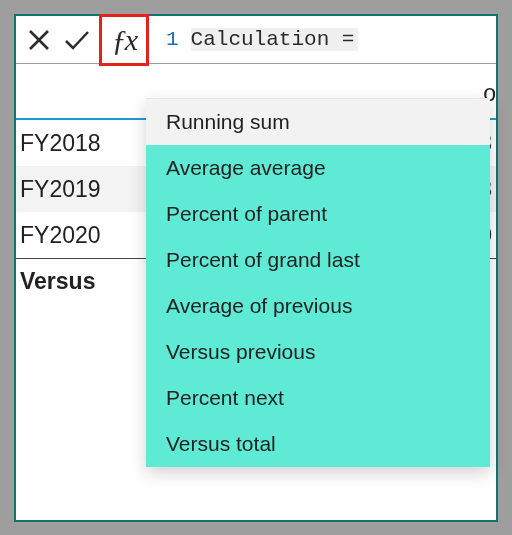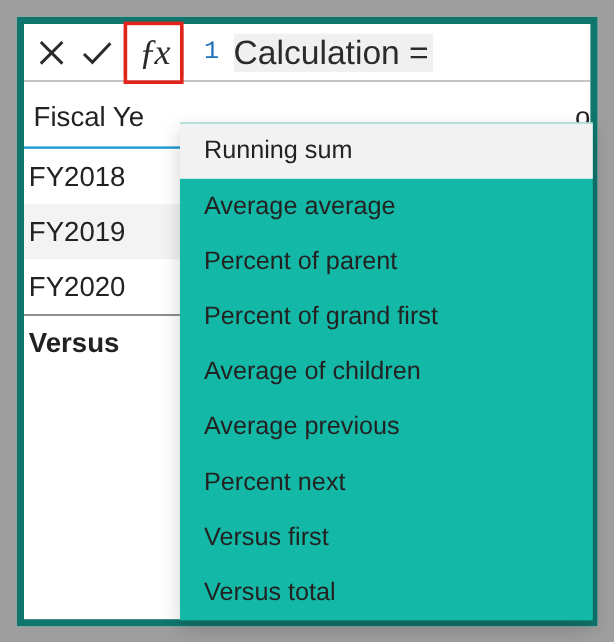--- a/index.html
+++ b/index.html
@@ -10,21 +10,21 @@
       background: #9e9e9e;
       overflow: hidden;
     }
     .canvas {
       position: absolute;
       left: 14px;
       top: 14px;
       width: 484px;
       height: 508px;
       background: #fff;
-      border: 6px solid #0f766e;
+      border: 2px solid #0f766e;
     }
     .formula-bar {
       display: flex;
       align-items: center;
       height: 48px;
       border-bottom: 1px solid #9c9c9c;
       padding-left: 4px;
     }
     .fbtn {
       width: 38px;
@@ -65,22 +65,22 @@
       letter-spacing: -2px;
     }
     .line-no {
       font-family: "Courier New", Consolas, monospace;
       color: #1f6fb8;
       font-size: 21px;
       margin-left: 14px;
       margin-right: 12px;
     }
     .formula-text {
-      font-family: Liberation Sans, sans-serif;
-      font-size: 28px;
+      font-family: Liberation Mono, monospace;
+      font-size: 21px;
       color: #2b2b2b;
       background: #f0f0f0;
       padding: 0 4px 0 0;
     }
     .table-area {
       padding-top: 4px;
     }
     .table-header {
       display: flex;
       align-items: center;
@@ -123,21 +123,21 @@
     }
     .total-row {
       font-weight: 700;
       border-top: 1px solid #444;
     }
     .dropdown {
       position: absolute;
       left: 130px;
       top: 82px;
       width: 344px;
-      background: #14b8a6;
+      background: #5eead4;
       box-shadow: 0 6px 16px rgba(0,0,0,0.18);
       border-top: 1px solid #e6e6e6;
     }
     .dd-item {
       height: 46px;
       display: flex;
       align-items: center;
       padding-left: 20px;
       font-size: 21px;
       color: #222;
@@ -169,21 +169,20 @@
       <span class="fx-icon">ƒx</span>
       <div class="fx-highlight"></div>
     </div>
     <div class="v-sep"></div>
     <span class="line-no">1</span>
     <span class="formula-text">Calculation =</span>
   </div>
 
   <div class="table-area">
     <div class="table-header">
-      <div class="th-left">Fiscal Ye</div>
       <div class="th-right">o</div>
     </div>
     <div class="header-rule"></div>
 
     <div class="data-row">
       <div class="td-left">FY2018</div>
       <div class="td-right">8</div>
     </div>
     <div class="data-row alt">
       <div class="td-left">FY2019</div>
@@ -203,32 +202,29 @@
     <div class="dd-item hover">
         <span>Running sum</span>
       </div>
     <div class="dd-item">
         <span>Average average</span>
       </div>
     <div class="dd-item">
         <span>Percent of parent</span>
       </div>
     <div class="dd-item">
-        <span>Percent of grand first</span>
-      </div>
-    <div class="dd-item">
-        <span>Average of children</span>
-      </div>
-    <div class="dd-item">
-        <span>Average previous</span>
+        <span>Percent of grand last</span>
+      </div>
+    <div class="dd-item">
+        <span>Average of previous</span>
+      </div>
+    <div class="dd-item">
+        <span>Versus previous</span>
       </div>
     <div class="dd-item">
         <span>Percent next</span>
       </div>
     <div class="dd-item">
-        <span>Versus first</span>
-      </div>
-    <div class="dd-item">
         <span>Versus total</span>
       </div>
   </div>
 
 </div>
 
 </body></html>

